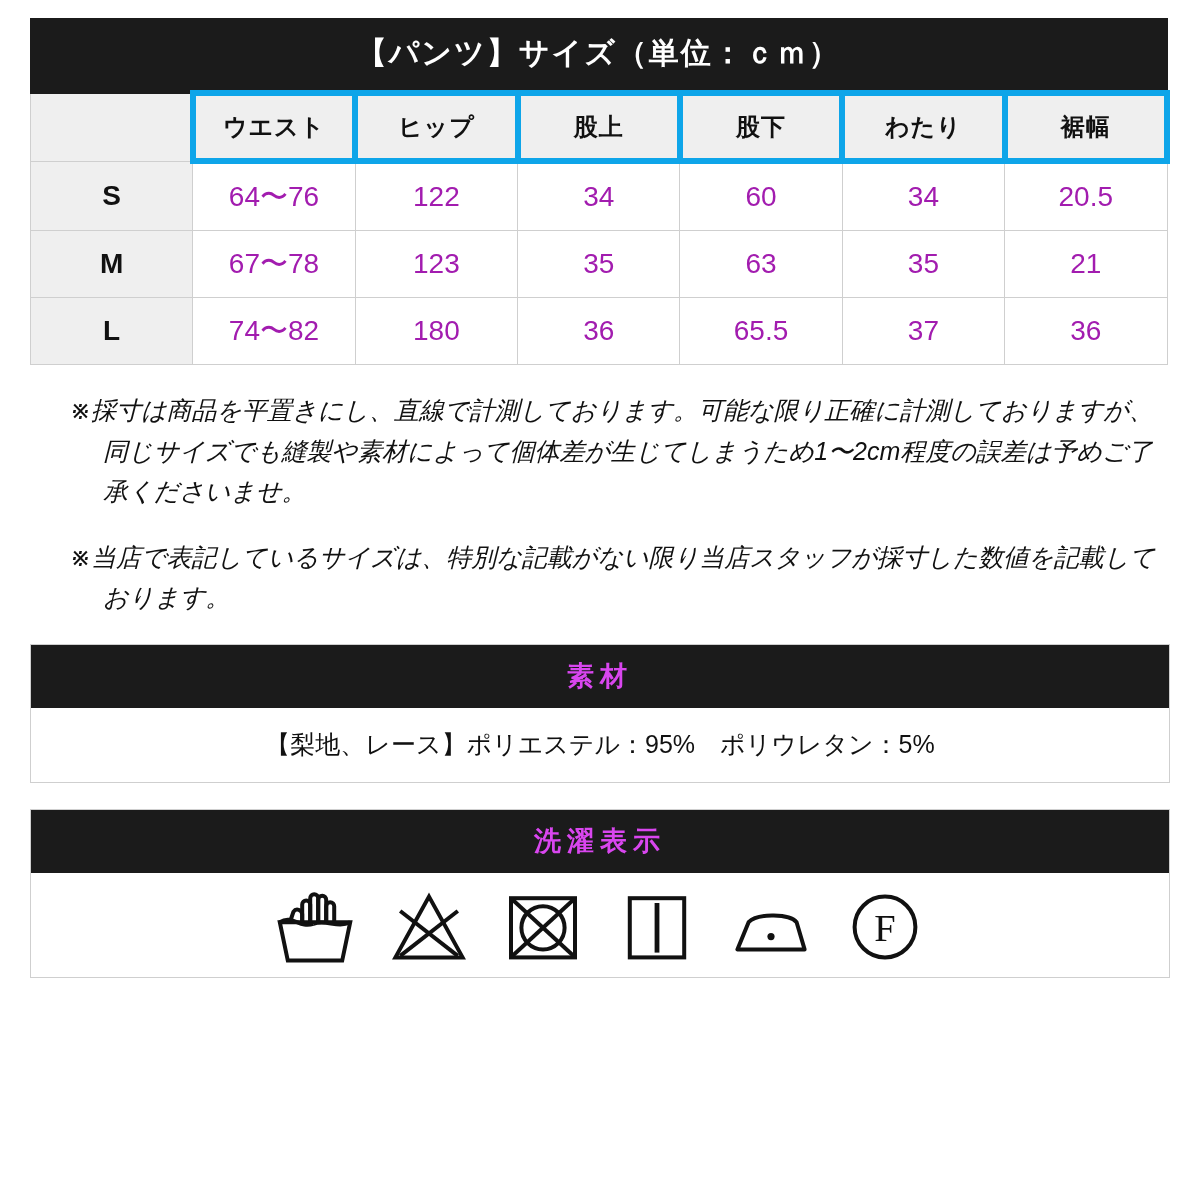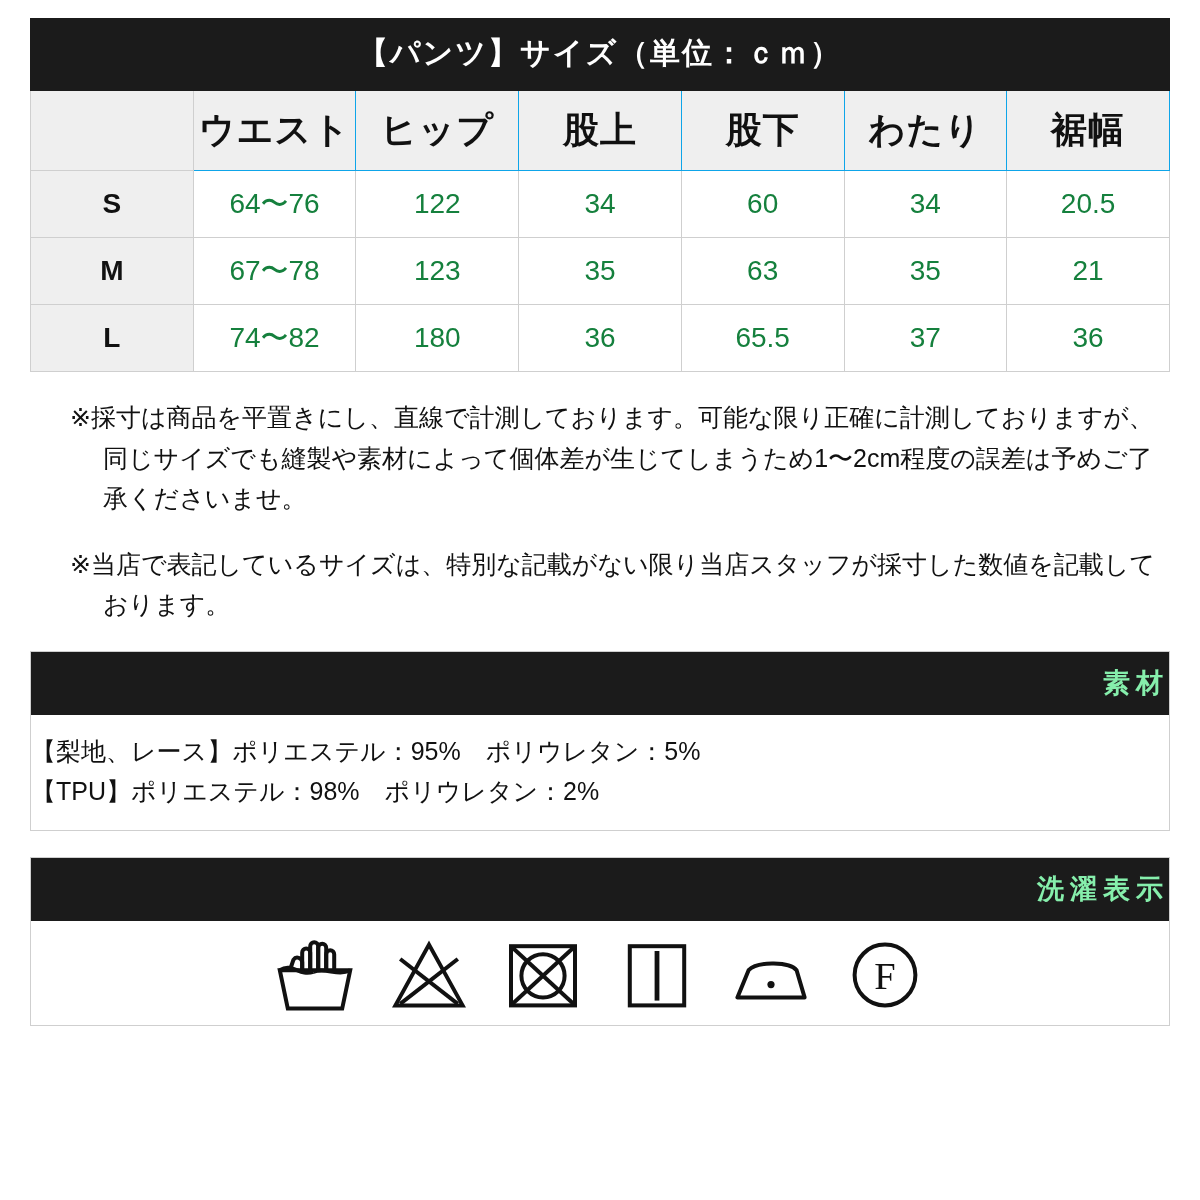--- a/index.html
+++ b/index.html
@@ -34,25 +34,25 @@
     font-size: 30px;
     font-weight: bold;
     letter-spacing: 2px;
     padding: 14px 0 16px 0;
     text-align: center;
     border: 1px solid #1b1b1b;
   }
   .size-table th.colhead {
     background: #efefef;
     color: #111;
-    font-size: 36px;
+    font-size: 24px;
     font-weight: bold;
     text-align: center;
     padding: 15px 0;
-    border: 1px solid #0ea5e9;
+    border: 6px solid #0ea5e9;
     letter-spacing: 1px;
   }
   .size-table th.corner {
     background: #efefef;
     border: 1px solid #cfcfcf;
   }
   .size-table th.rowhead {
     background: #efefef;
     color: #111;
     font-size: 28px;
@@ -61,57 +61,58 @@
     padding: 14px 0;
     border: 1px solid #cfcfcf;
     width: 125px;
   }
   .size-table td {
     background: #ffffff;
     font-size: 28px;
     text-align: center;
     padding: 14px 0;
     border: 1px solid #cfcfcf;
-    color: #15803d;
+    color: #a21caf;
   }
 
   
   .notes {
     margin-top: 4px;
     padding: 0 8px 0 40px;
+    font-style: italic;
   }
   .note {
     position: relative;
     font-size: 25px;
     line-height: 1.62;
     color: #111;
     margin-bottom: 24px;
     text-indent: -33px;
     padding-left: 33px;
   }
 
   
   .section {
     width: 1140px;
     margin-top: 26px;
     border: 1px solid #cfcfcf;
     box-sizing: border-box;
   }
   .section-head {
     background: #1b1b1b;
-    color: #86efac;
+    color: #d946ef;
     font-size: 27px;
     font-weight: bold;
     letter-spacing: 6px;
-    text-align: right;
+    text-align: center;
     padding: 13px 0 14px 0;
   }
   .section-body {
     padding: 16px 0 18px 0;
-    text-align: left;
+    text-align: center;
   }
   .material-line {
     font-size: 25px;
     line-height: 1.62;
     color: #111;
   }
 
   
   .care-body {
     padding: 14px 0 10px 0;
@@ -179,21 +180,20 @@
 
   <div class="notes">
     <p class="note">※採寸は商品を平置きにし、直線で計測しております。可能な限り正確に計測しておりますが、同じサイズでも縫製や素材によって個体差が生じてしまうため1〜2cm程度の誤差は予めご了承くださいませ。</p>
     <p class="note">※当店で表記しているサイズは、特別な記載がない限り当店スタッフが採寸した数値を記載しております。</p>
   </div>
 
   <div class="section">
     <div class="section-head">素材</div>
     <div class="section-body">
       <div class="material-line">【梨地、レース】ポリエステル：95%　ポリウレタン：5%</div>
-      <div class="material-line">【TPU】ポリエステル：98%　ポリウレタン：2%</div>
     </div>
   </div>
 
   <div class="section">
     <div class="section-head">洗濯表示</div>
     <div class="care-body">
 
       <svg class="care-icon" viewBox="0 0 100 100">
         <path d="M6 44 H94 L84 92 H16 Z" fill="none" stroke="#111" stroke-width="5"></path>
         <path d="M6 44 C22 34 30 52 48 46" fill="none" stroke="#111" stroke-width="5"></path>

